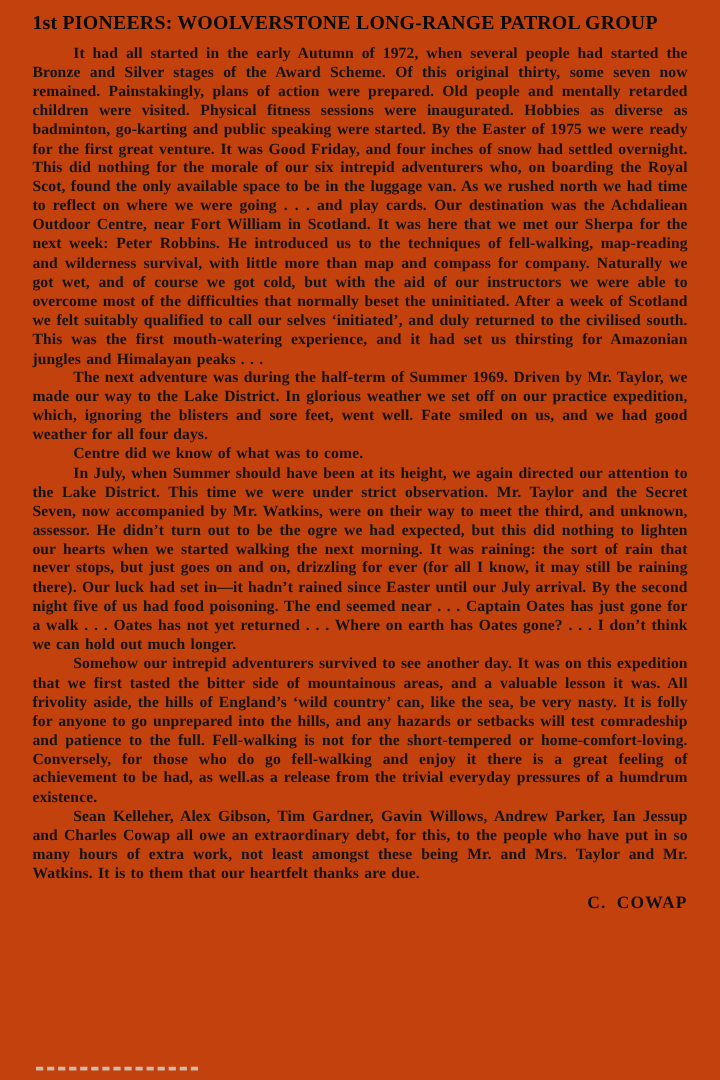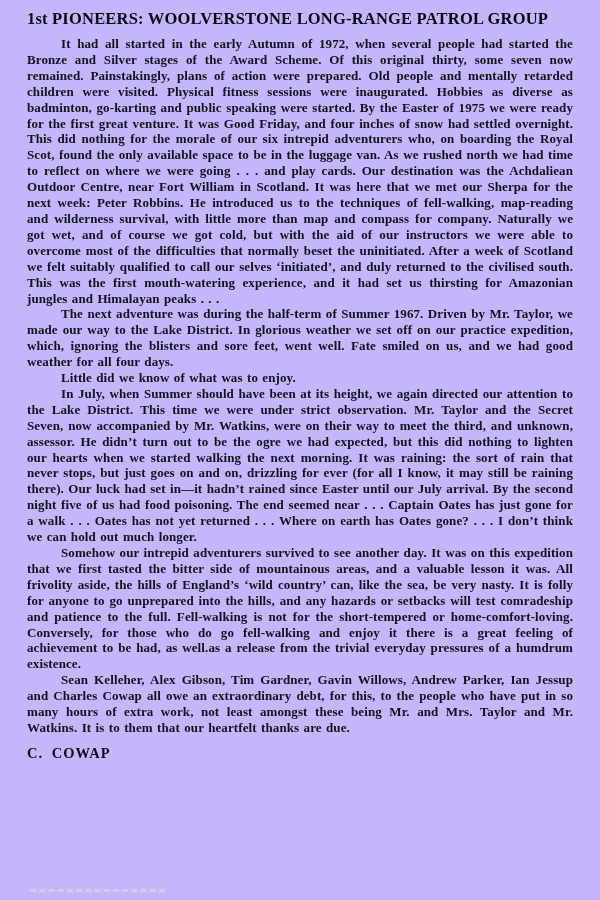--- a/index.html
+++ b/index.html
@@ -5,21 +5,21 @@
   html, body {
     margin: 0;
     padding: 0;
     background: #fbfaf7;
   }
   .page {
     position: relative;
     width: 600px;
     height: 900px;
     box-sizing: border-box;
-    background: #c4b5fd;
+    background: #c2410c;
     padding: 9px 27px 0 27px;
     font-family: "Liberation Serif", "DejaVu Serif", serif;
     color: #141414;
     overflow: hidden;
   }
   .title {
     font-size: 16.5px;
     font-weight: 700;
     letter-spacing: 0.2px;
     margin: 0 0 7px 0;
@@ -31,20 +31,21 @@
     font-size: 13px;
     line-height: 15.9px;
     text-align: justify;
     text-indent: 34px;
     font-weight: 600;
     letter-spacing: 0.1px;
     word-spacing: 1px;
   }
   .sig {
     margin-top: 9px;
+    text-align: right;
     font-size: 14.5px;
     font-weight: 700;
     letter-spacing: 1px;
     word-spacing: 4px;
     color: #101010;
   }
   .artifact {
     position: absolute;
     left: 30px;
     bottom: 8px;
@@ -52,20 +53,20 @@
     border-top: 3px dashed #d8d5cf;
     opacity: 0.8;
   }
 </style>
 </head>
 <body>
 
 <div class="page">
   <h1 class="title">1st PIONEERS: WOOLVERSTONE LONG-RANGE PATROL GROUP</h1>
   <p class="body-p">It had all started in the early Autumn of 1972, when several people had started the Bronze and Silver stages of the Award Scheme. Of this original thirty, some seven now remained. Painstakingly, plans of action were prepared. Old people and mentally retarded children were visited. Physical fitness sessions were inaugurated. Hobbies as diverse as badminton, go-karting and public speaking were started. By the Easter of 1975 we were ready for the first great venture. It was Good Friday, and four inches of snow had settled overnight. This did nothing for the morale of our six intrepid adventurers who, on boarding the Royal Scot, found the only available space to be in the luggage van. As we rushed north we had time to reflect on where we were going . . . and play cards. Our destination was the Achdaliean Outdoor Centre, near Fort William in Scotland. It was here that we met our Sherpa for the next week: Peter Robbins. He introduced us to the techniques of fell-walking, map-reading and wilderness survival, with little more than map and compass for company. Naturally we got wet, and of course we got cold, but with the aid of our instructors we were able to overcome most of the difficulties that normally beset the uninitiated. After a week of Scotland we felt suitably qualified to call our selves ‘initiated’, and duly returned to the civilised south. This was the first mouth-watering experience, and it had set us thirsting for Amazonian jungles and Himalayan peaks . . .</p>
-  <p class="body-p">The next adventure was during the half-term of Summer 1967. Driven by Mr. Taylor, we made our way to the Lake District. In glorious weather we set off on our practice expedition, which, ignoring the blisters and sore feet, went well. Fate smiled on us, and we had good weather for all four days.</p>
-  <p class="body-p">Little did we know of what was to enjoy.</p>
+  <p class="body-p">The next adventure was during the half-term of Summer 1969. Driven by Mr. Taylor, we made our way to the Lake District. In glorious weather we set off on our practice expedition, which, ignoring the blisters and sore feet, went well. Fate smiled on us, and we had good weather for all four days.</p>
+  <p class="body-p">Centre did we know of what was to come.</p>
   <p class="body-p">In July, when Summer should have been at its height, we again directed our attention to the Lake District. This time we were under strict observation. Mr. Taylor and the Secret Seven, now accompanied by Mr. Watkins, were on their way to meet the third, and unknown, assessor. He didn’t turn out to be the ogre we had expected, but this did nothing to lighten our hearts when we started walking the next morning. It was raining: the sort of rain that never stops, but just goes on and on, drizzling for ever (for all I know, it may still be raining there). Our luck had set in—it hadn’t rained since Easter until our July arrival. By the second night five of us had food poisoning. The end seemed near . . . Captain Oates has just gone for a walk . . . Oates has not yet returned . . . Where on earth has Oates gone? . . . I don’t think we can hold out much longer.</p>
   <p class="body-p">Somehow our intrepid adventurers survived to see another day. It was on this expedition that we first tasted the bitter side of mountainous areas, and a valuable lesson it was. All frivolity aside, the hills of England’s ‘wild country’ can, like the sea, be very nasty. It is folly for anyone to go unprepared into the hills, and any hazards or setbacks will test comradeship and patience to the full. Fell-walking is not for the short-tempered or home-comfort-loving. Conversely, for those who do go fell-walking and enjoy it there is a great feeling of achievement to be had, as well.as a release from the trivial everyday pressures of a humdrum existence.</p>
   <p class="body-p">Sean Kelleher, Alex Gibson, Tim Gardner, Gavin Willows, Andrew Parker, Ian Jessup and Charles Cowap all owe an extraordinary debt, for this, to the people who have put in so many hours of extra work, not least amongst these being Mr. and Mrs. Taylor and Mr. Watkins. It is to them that our heartfelt thanks are due.</p>
   <div class="sig">C. COWAP</div>
   <div class="artifact"></div>
 </div>
 
 </body></html>

